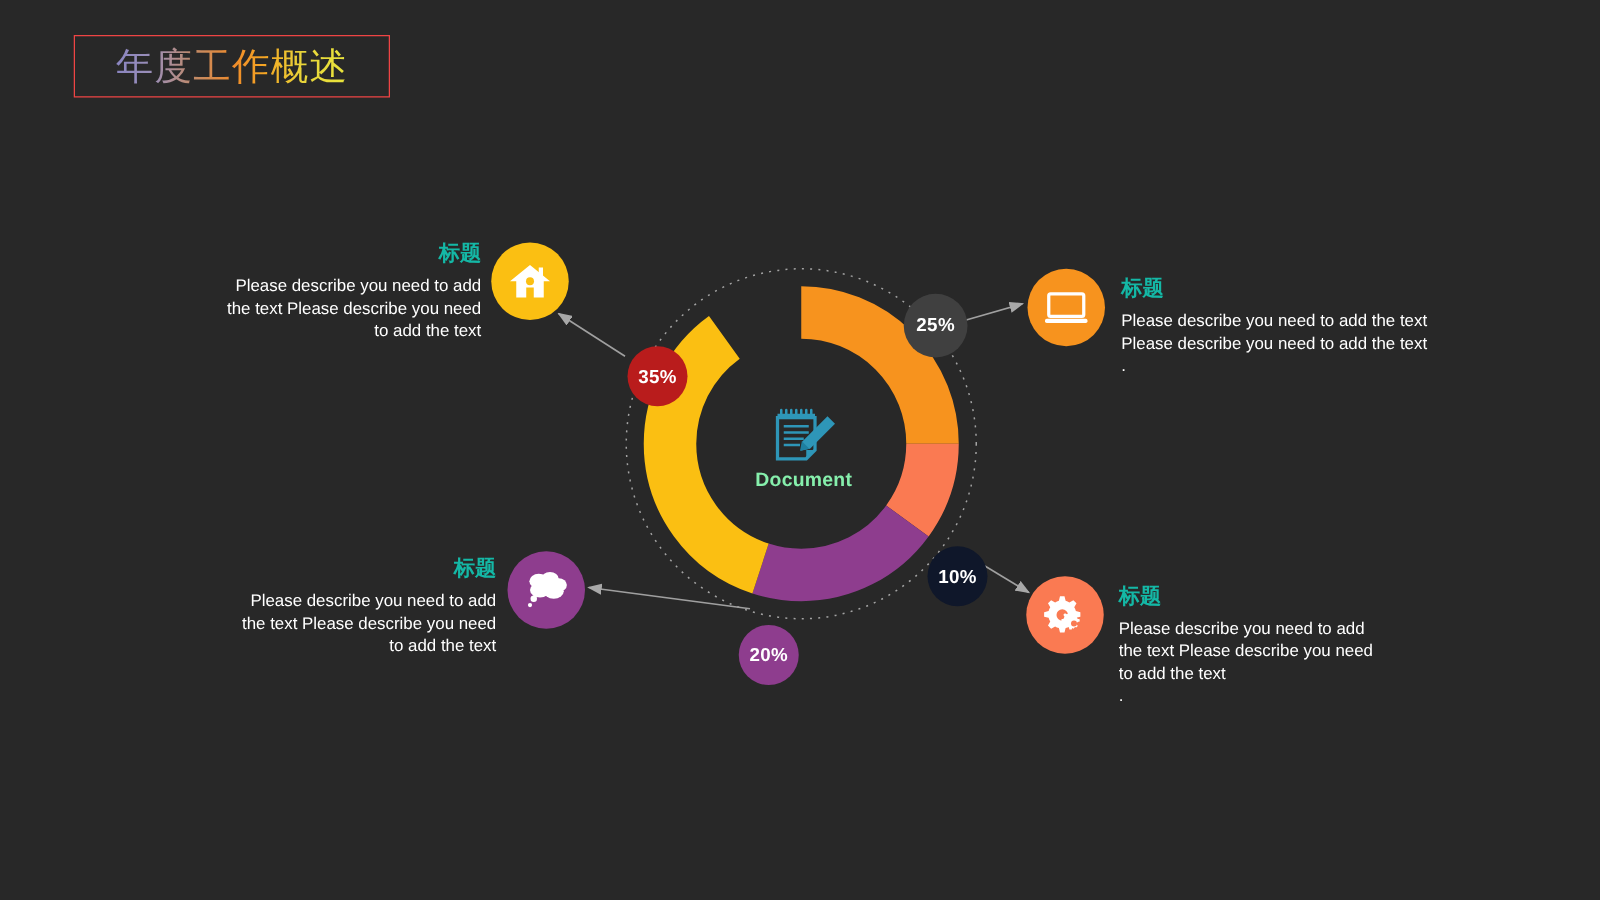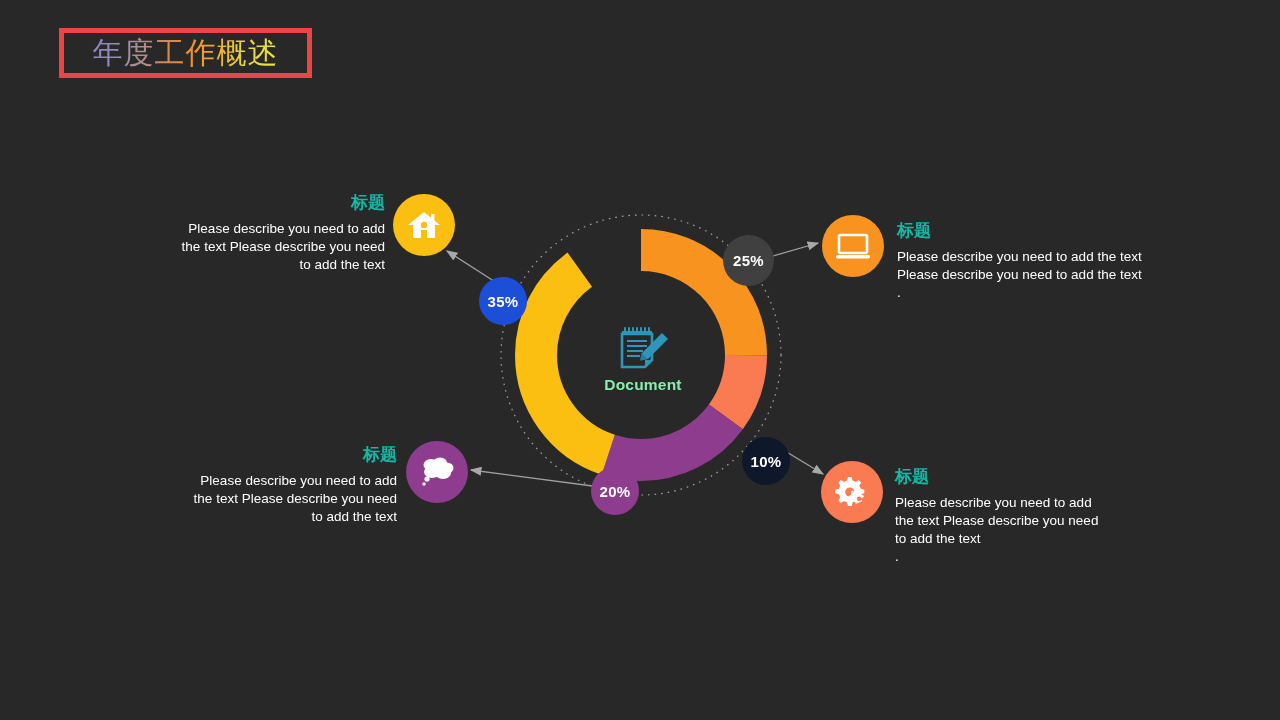--- a/index.html
+++ b/index.html
@@ -8,21 +8,21 @@
     background:#282828;
     font-family:"Liberation Sans", sans-serif;
     overflow:hidden;
     position:relative;
   }
 
   
   .title-box{
     position:absolute;left:59px;top:28px;
     width:253px;height:50px;
-    border:5px solid #ef4444;
+    border:1px solid #ef4444;
     box-sizing:border-box;
     display:flex;align-items:center;justify-content:center;
   }
   .title-text{
     font-size:30px;
     font-weight:400;
     letter-spacing:1px;
     background:linear-gradient(90deg,#8a85c0 0%,#9b8fb8 16%,#c08a6a 33%,#ef8b2b 50%,#f5a623 64%,#e8d53a 80%,#e9e53c 100%);
     -webkit-background-clip:text;
     background-clip:text;
@@ -38,24 +38,24 @@
   
   .badge{
     position:absolute;
     border-radius:50%;
     display:flex;align-items:center;justify-content:center;
     color:#ffffff;
     font-size:15px;
     font-weight:bold;
     letter-spacing:.3px;
   }
-  .badge-35{left:479px;top:277px;width:48px;height:48px;background:#1d4ed8;}
+  .badge-35{left:502px;top:277px;width:48px;height:48px;background:#b91c1c;}
   .badge-25{left:723px;top:235px;width:51px;height:51px;background:#404040;}
   .badge-10{left:742px;top:437px;width:48px;height:48px;background:#0f172a;}
-  .badge-20{left:591px;top:467px;width:48px;height:48px;background:#8e3d8e;}
+  .badge-20{left:591px;top:500px;width:48px;height:48px;background:#8e3d8e;}
 
   
   .icon-circle{
     position:absolute;
     border-radius:50%;
     display:flex;align-items:center;justify-content:center;
   }
   .ic-home{left:393px;top:194px;width:62px;height:62px;background:#fbbf12;}
   .ic-laptop{left:822px;top:215px;width:62px;height:62px;background:#f7931e;}
   .ic-gear{left:821px;top:461px;width:62px;height:62px;background:#fa7a52;}

